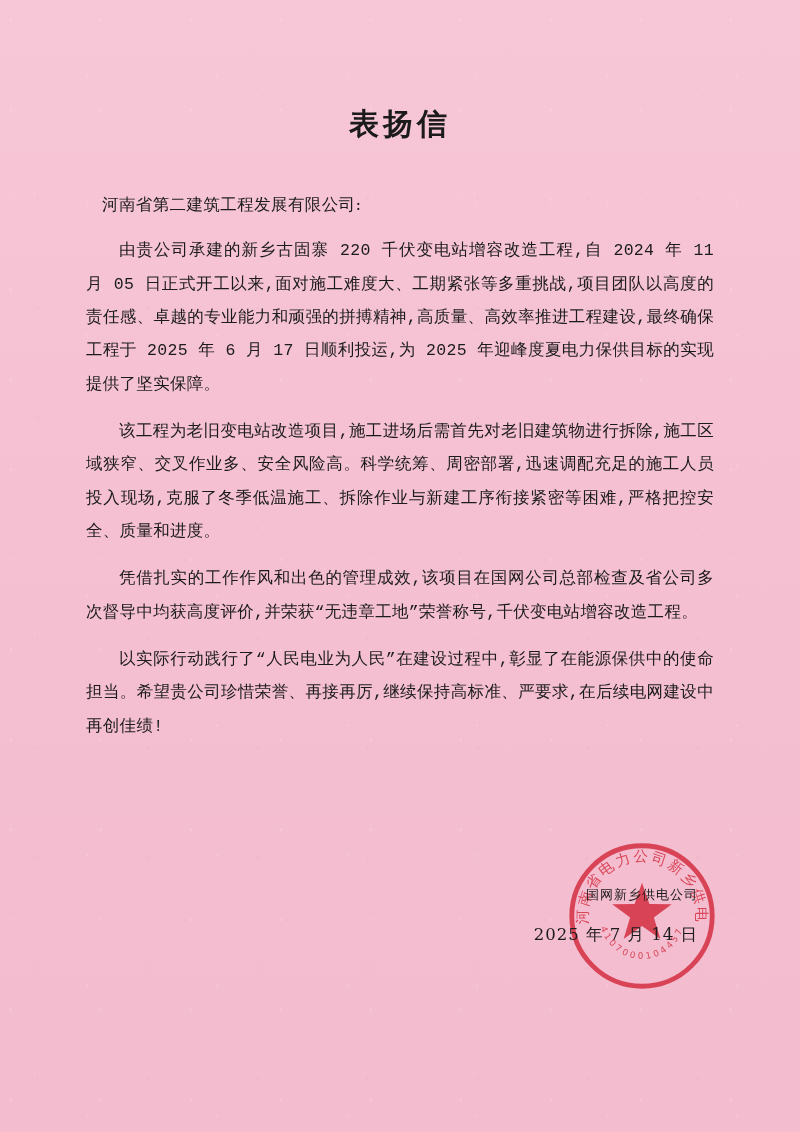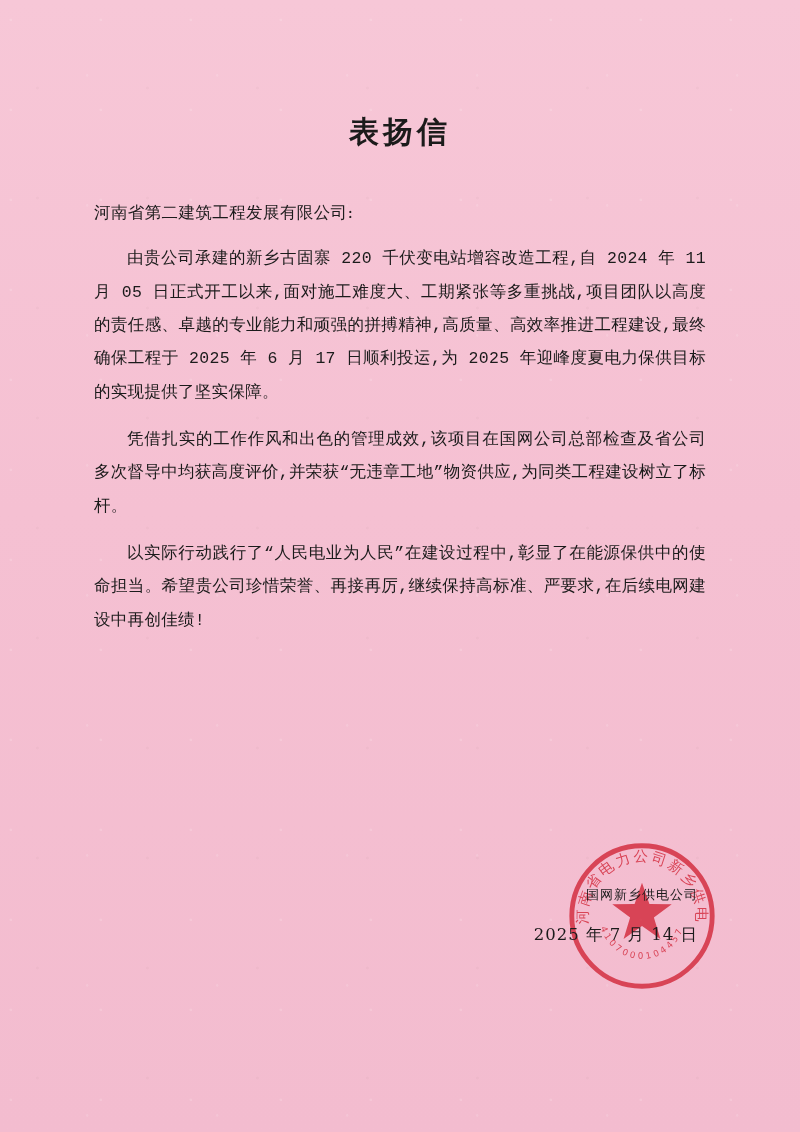--- a/index.html
+++ b/index.html
@@ -12,21 +12,21 @@
     background: #f6c3d4;
     font-family: "DejaVu Serif", "Liberation Serif", serif;
     color: #1b1b1b;
     position: relative;
     overflow: hidden;
   }
   .page {
     position: absolute;
     inset: 0;
     background: linear-gradient(180deg, #f7c7d7 0%, #f5c0d2 45%, #f3bccf 100%);
-    padding: 8px;
+    padding: 0;
   }
   .paper-texture {
     position: absolute;
     inset: 0;
     pointer-events: none;
     background-image:
       radial-gradient(circle at 12% 22%, rgba(255,255,255,0.22) 0 1px, transparent 1.6px),
       radial-gradient(circle at 67% 58%, rgba(255,255,255,0.18) 0 1px, transparent 1.6px),
       radial-gradient(circle at 34% 80%, rgba(0,0,0,0.03) 0 1px, transparent 1.8px);
     background-size: 90px 90px, 130px 130px, 110px 110px;
@@ -40,21 +40,21 @@
     text-align: center;
     font-size: 30px;
     font-weight: bold;
     letter-spacing: 4px;
     margin: 0 0 44px 0;
     font-family: "DejaVu Serif", "Liberation Serif", serif;
   }
   .salutation {
     font-size: 16.5px;
     line-height: 1.9;
-    margin: 0 0 14px 0;
+    margin: 0 0 14px 16px;
     letter-spacing: 0.4px;
   }
   .para {
     font-size: 16.5px;
     line-height: 2.02;
     margin: 0 0 14px 0;
     text-indent: 2em;
     text-align: justify;
     text-justify: inter-ideograph;
     letter-spacing: 0.3px;
@@ -104,21 +104,22 @@
 <div class="page">
   <div class="paper-texture"></div>
 
   <div class="content">
 
     <h1 class="doc-title">表扬信</h1>
 
     <p class="salutation">河南省第二建筑工程发展有限公司:</p>
 
     <p class="para">由贵公司承建的新乡古固寨 220 千伏变电站增容改造工程,自 2024 年 11 月 05 日正式开工以来,面对施工难度大、工期紧张等多重挑战,项目团队以高度的责任感、卓越的专业能力和顽强的拼搏精神,高质量、高效率推进工程建设,最终确保工程于 2025 年 6 月 17 日顺利投运,为 2025 年迎峰度夏电力保供目标的实现提供了坚实保障。</p>
-    <p class="para">凭借扎实的工作作风和出色的管理成效,该项目在国网公司总部检查及省公司多次督导中均获高度评价,并荣获“无违章工地”物资供应,为同类工程建设树立了标杆。</p>
+    <p class="para">该工程为老旧变电站改造项目,施工进场后需首先对老旧建筑物进行拆除,施工区域狭窄、交叉作业多、安全风险高。科学统筹、周密部署,迅速调配充足的施工人员投入现场,克服了冬季低温施工、拆除作业与新建工序衔接紧密等困难,严格把控安全、质量和进度。</p>
+    <p class="para">凭借扎实的工作作风和出色的管理成效,该项目在国网公司总部检查及省公司多次督导中均获高度评价,并荣获“无违章工地”荣誉称号,千伏变电站增容改造工程。</p>
     <p class="para">以实际行动践行了“人民电业为人民”在建设过程中,彰显了在能源保供中的使命担当。希望贵公司珍惜荣誉、再接再厉,继续保持高标准、严要求,在后续电网建设中再创佳绩!</p>
 
   </div>
 
   <div class="sign-block">
     <div class="sign-wrap">
 
       <div class="seal">
         <svg viewBox="0 0 160 160" width="156" height="156" aria-hidden="true">
           <circle cx="80" cy="80" r="72" fill="none" stroke="#d32a3c" stroke-width="5"></circle>

